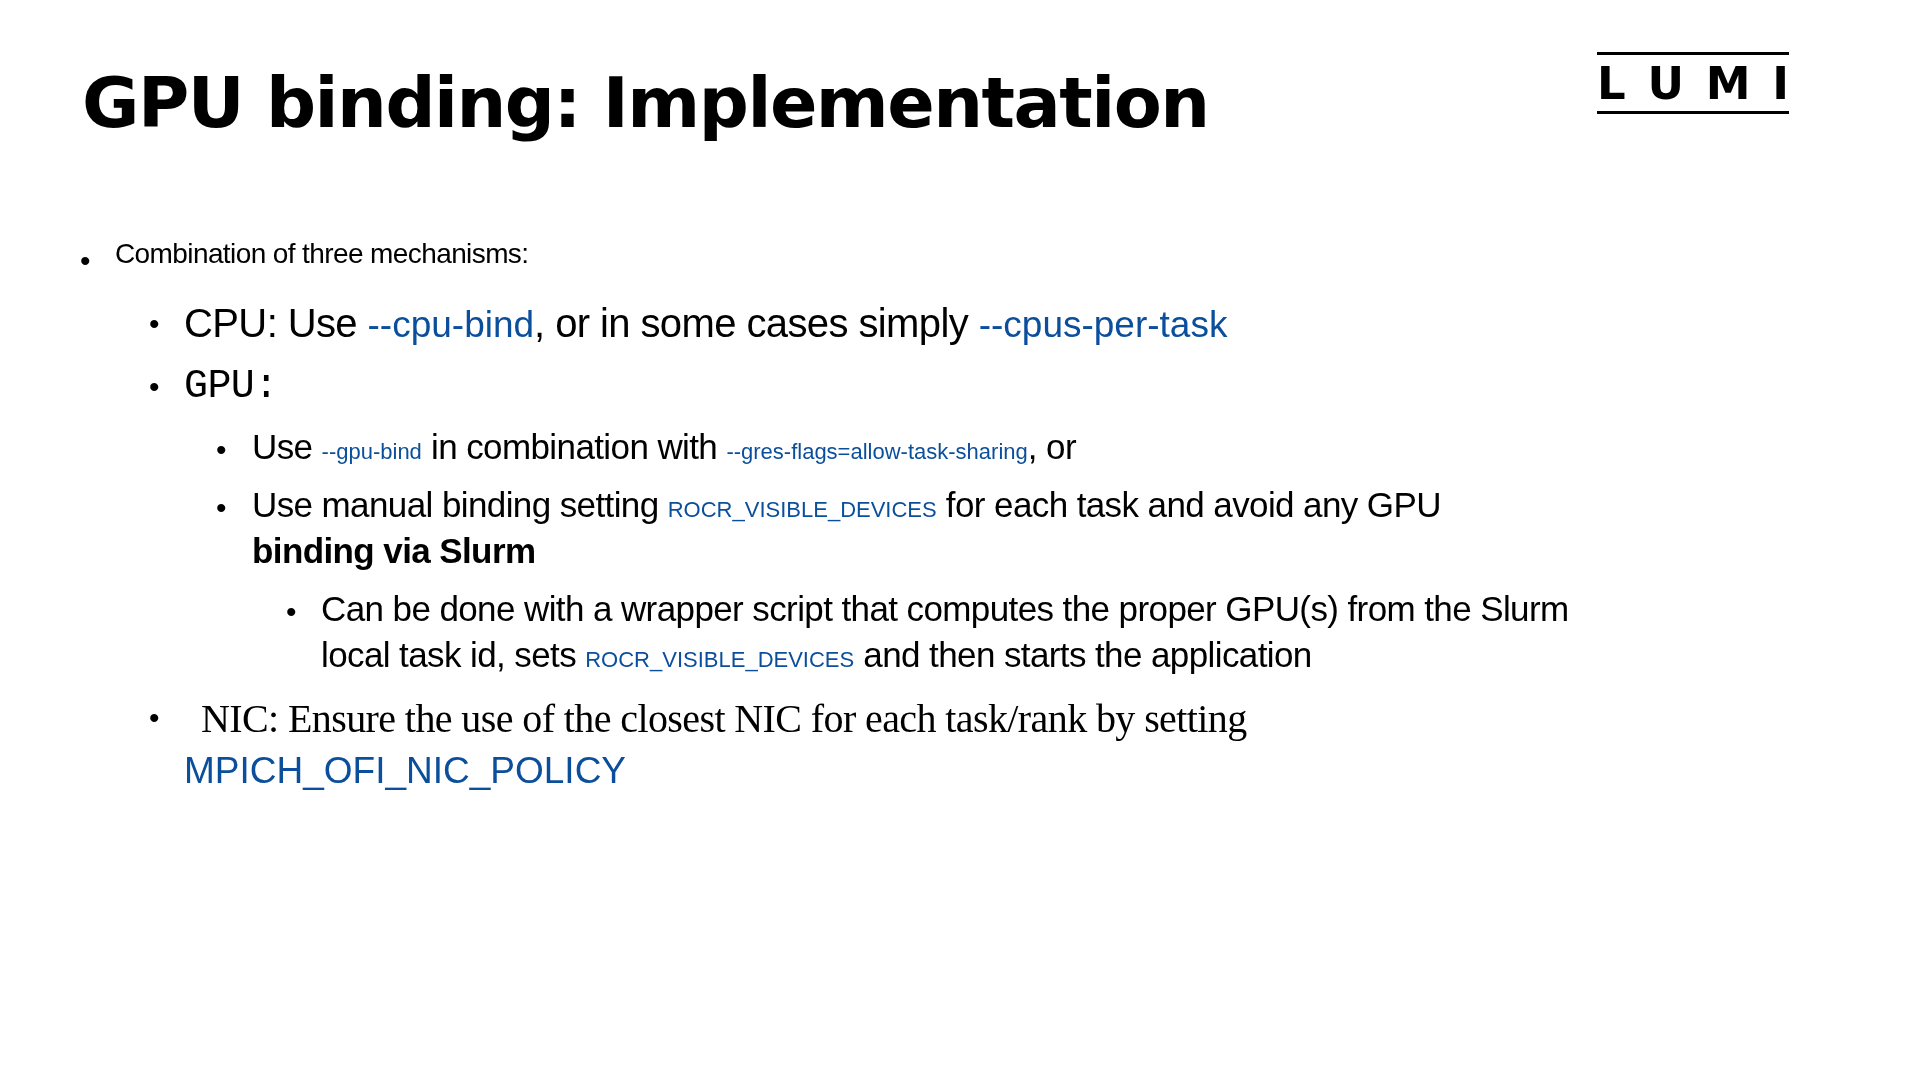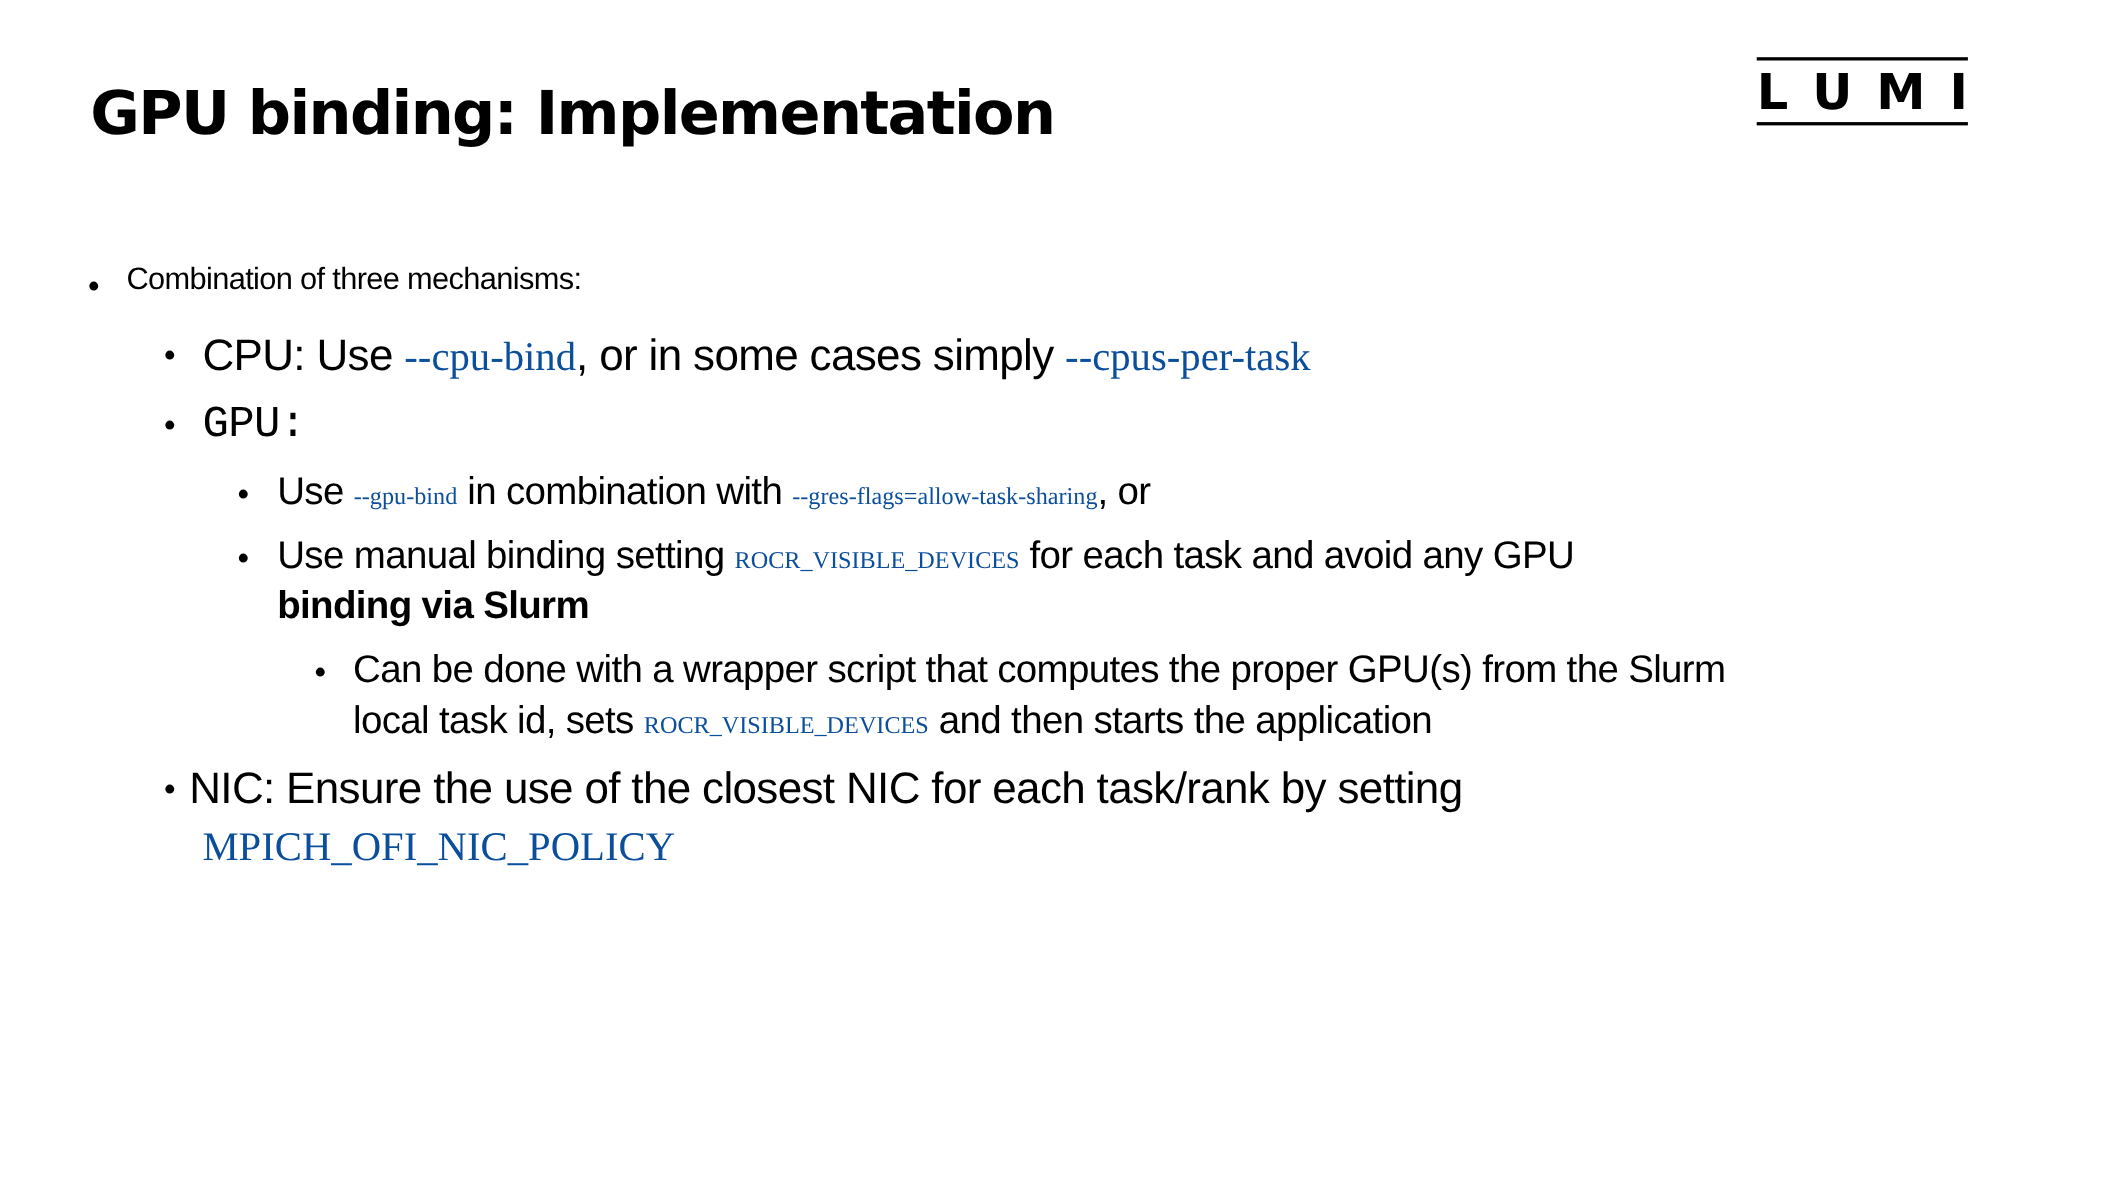--- a/index.html
+++ b/index.html
@@ -6,21 +6,21 @@
   body {
     width: 1920px; height: 1080px; overflow: hidden;
     background: #ffffff; position: relative;
     font-family: "Liberation Sans", sans-serif; color: #000;
   }
   .slide { position: absolute; inset: 0; }
 
   .title {
     position: absolute; left: 82px; top: 58px;
     font-family: "DejaVu Sans", sans-serif; font-weight: bold;
-    font-size: 55px; letter-spacing: -1.5px; line-height: 90px;
+    font-size: 70px; letter-spacing: -1.5px; line-height: 90px;
     white-space: nowrap; color: #000;
   }
 
   .logo {
     position: absolute; left: 1597px; top: 52px; width: 192px; height: 62px;
     border-top: 3px solid #000; border-bottom: 3px solid #000; box-sizing: border-box;
   }
   .logo-letters {
     position: absolute; left: 0; right: 0; top: 9px; height: 40px;
     display: flex; justify-content: space-between; align-items: center;
@@ -28,21 +28,21 @@
     font-size: 45px; line-height: 40px;
   }
   .logo-letters span { display: block; }
 
   .bullets { position: absolute; left: 0; top: 0; }
   .line {
     position: absolute; white-space: nowrap;
     font-family: "Liberation Sans", sans-serif;
   }
   .bullet { position: absolute; font-size: 30px; }
-  .code { font-family: Liberation Serif, serif; color: #0b4f9c; }
+  .code { font-family: Liberation Sans, sans-serif; color: #0b4f9c; }
 
   .l1 { font-size: 28px; letter-spacing: -0.6px; }
   .l2 { font-size: 40px; letter-spacing: -0.6px; }
   .l3 { font-size: 35px; letter-spacing: -0.6px; }
   .l4 { font-size: 35px; letter-spacing: -0.6px; }
   .l2 .code, .l1 .code { font-size: 37px; letter-spacing: 0; }
   .l3 .code, .l4 .code { font-size: 22px; letter-spacing: 0; }
 </style>
 </head>
 <body>
@@ -68,16 +68,16 @@
       <div class="line l2" style="left: 184px; top: 364px; font-family: Liberation Mono, monospace;"><span>GPU:</span></div>
       <span class="line bullet" style="left: 216px; top: 433px;">•</span>
       <div class="line l3" style="left: 252px; top: 427px;"><span>Use </span><span class="code">--gpu-bind</span><span> in combination with </span><span class="code">--gres-flags=allow-task-sharing</span><span>, or</span></div>
       <span class="line bullet" style="left: 216px; top: 491px;">•</span>
       <div class="line l3" style="left: 252px; top: 485px;"><span>Use manual binding setting </span><span class="code">ROCR_VISIBLE_DEVICES</span><span> for each task and avoid any GPU</span></div>
       <div class="line l3" style="left: 252px; top: 531px; font-weight: bold;"><span>binding via Slurm</span></div>
       <span class="line bullet" style="left: 286px; top: 595px;">•</span>
       <div class="line l4" style="left: 321px; top: 589px;"><span>Can be done with a wrapper script that computes the proper GPU(s) from the Slurm</span></div>
       <div class="line l4" style="left: 321px; top: 635px;"><span>local task id, sets </span><span class="code">ROCR_VISIBLE_DEVICES</span><span> and then starts the application</span></div>
       <span class="line bullet" style="left: 149px; top: 701px;">•</span>
-      <div class="line l2" style="left: 172px; top: 695px;"><span>NIC: Ensure the use of the closest NIC for each task/rank by setting</span></div>
+      <div class="line l2" style="left: 201px; top: 695px; font-family: Liberation Serif, serif;"><span>NIC: Ensure the use of the closest NIC for each task/rank by setting</span></div>
       <div class="line l2" style="left: 184px; top: 747px;"><span class="code">MPICH_OFI_NIC_POLICY</span></div>
     </div>
 </div>
 
 </body></html>

